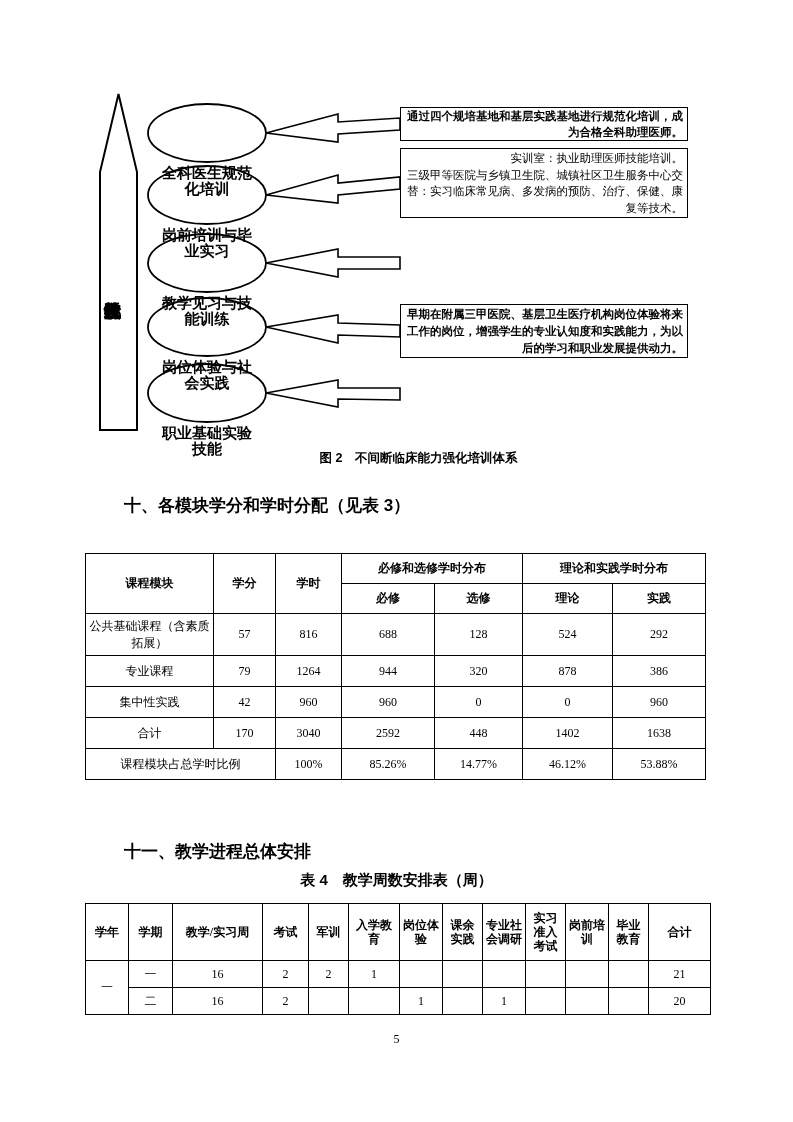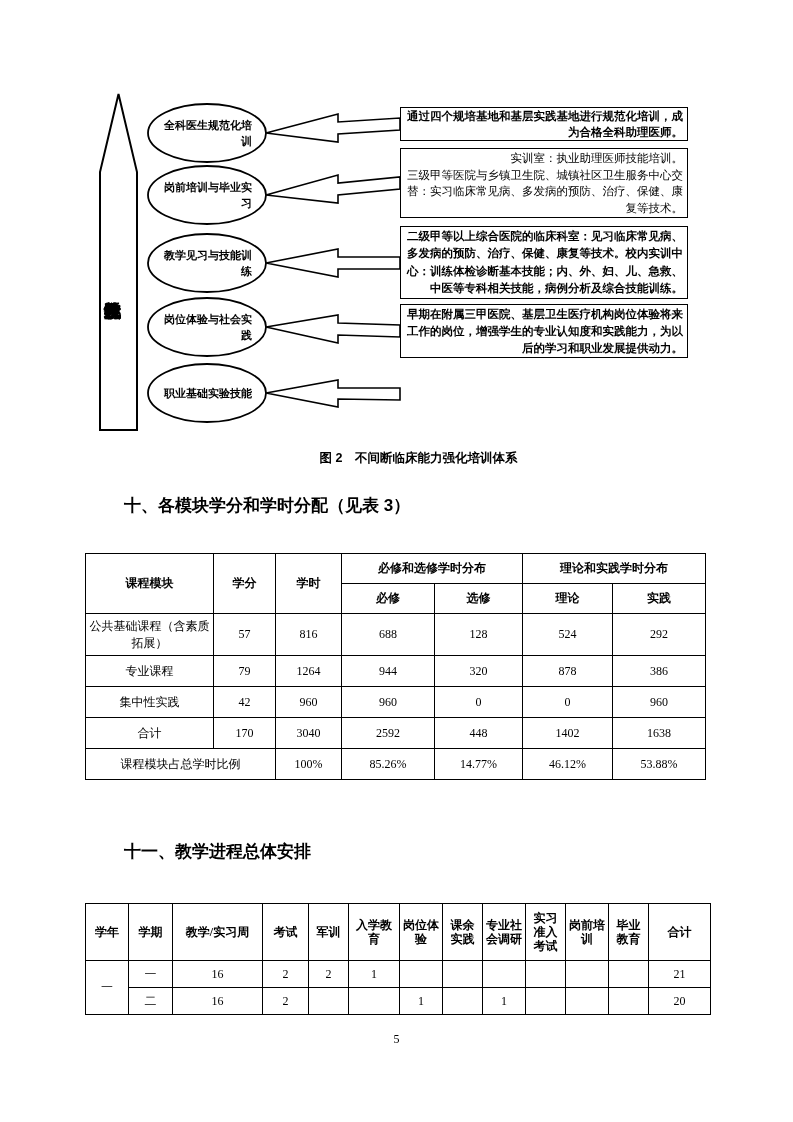--- a/index.html
+++ b/index.html
@@ -13,21 +13,21 @@
   .diagram { position:absolute; left:0; top:88px; width:793px; height:352px; }
   .diagram svg { position:absolute; left:0; top:0; }
   .vertical-label {
     position:absolute; left:101px; top:84px; width:36px; height:226px;
     display:flex; flex-direction:column; justify-content:space-between; align-items:center;
     font-size:17px; font-weight:bold; letter-spacing:0;
     writing-mode:vertical-lr; text-orientation:upright; height:232px;
   }
   .ellipse-label {
     position:absolute; left:162px; width:90px; transform:translateY(-50%);
-    text-align:right; font-size:11px; line-height:16px; font-weight:bold;
+    text-align:center; font-size:15px; line-height:16px; font-weight:bold;margin-top:48px;
   }
   .flow-box {
     position:absolute; left:400px; width:288px;
     border:1.8px solid #000; padding:1px 4px;
     display:flex; align-items:center;
     font-size:11.5px; white-space:pre-line;text-align:right;
   }
   .box-sans { font-family:"Liberation Sans","DejaVu Sans",sans-serif; font-weight:bold; }
   .box-serif { font-family:"Liberation Serif","DejaVu Serif",serif; font-weight:normal; }
   .fig-caption {
@@ -95,21 +95,20 @@
 
     <div class="ellipse-label" style="top:45px;">全科医生规范化培训</div>
     <div class="ellipse-label" style="top:107px;">岗前培训与毕业实习</div>
     <div class="ellipse-label" style="top:175px;">教学见习与技能训练</div>
     <div class="ellipse-label" style="top:239px;">岗位体验与社会实践</div>
     <div class="ellipse-label" style="top:305px;">职业基础实验技能</div>
 
     <div class="flow-box box-sans" style="top:19px;  height:34px; line-height:16px;">通过四个规培基地和基层实践基地进行规范化培训，成为合格全科助理医师。</div>
     <div class="flow-box box-serif" style="top:60px;  height:70px; line-height:16.5px;">实训室：执业助理医师技能培训。
 三级甲等医院与乡镇卫生院、城镇社区卫生服务中心交替：实习临床常见病、多发病的预防、治疗、保健、康复等技术。</div>
-    <div class="flow-box box-sans" style="top:138px; height:73px; line-height:17.5px;">二级甲等以上综合医院的临床科室：见习临床常见病、多发病的预防、治疗、保健、康复等技术。校内实训中心：训练体检诊断基本技能；内、外、妇、儿、急救、中医等专科相关技能，病例分析及综合技能训练。</div>
     <div class="flow-box box-sans" style="top:216px; height:54px; line-height:17px;">早期在附属三甲医院、基层卫生医疗机构岗位体验将来工作的岗位，增强学生的专业认知度和实践能力，为以后的学习和职业发展提供动力。</div>
   </div>
 
   <div class="fig-caption">图 2　不间断临床能力强化培训体系</div>
 
   <div class="sec-heading" style="top:494px;">十、各模块学分和学时分配（见表 3）</div>
 
   <table class="t3">
     <colgroup>
       <col style="width:128px">
@@ -177,20 +176,21 @@
         <td>100%</td>
         <td>85.26%</td>
         <td>14.77%</td>
         <td>46.12%</td>
         <td>53.88%</td>
       </tr>
     </tbody>
   </table>
 
   <div class="sec-heading" style="top:840px;">十一、教学进程总体安排</div>
+  <div class="tbl-title" style="top:871px;">表 4　教学周数安排表（周）</div>
 
   <table class="t4">
     <colgroup>
       <col style="width:43px">
         <col style="width:44px">
         <col style="width:90px">
         <col style="width:46px">
       <col style="width:40px">
         <col style="width:51px">
         <col style="width:43px">

